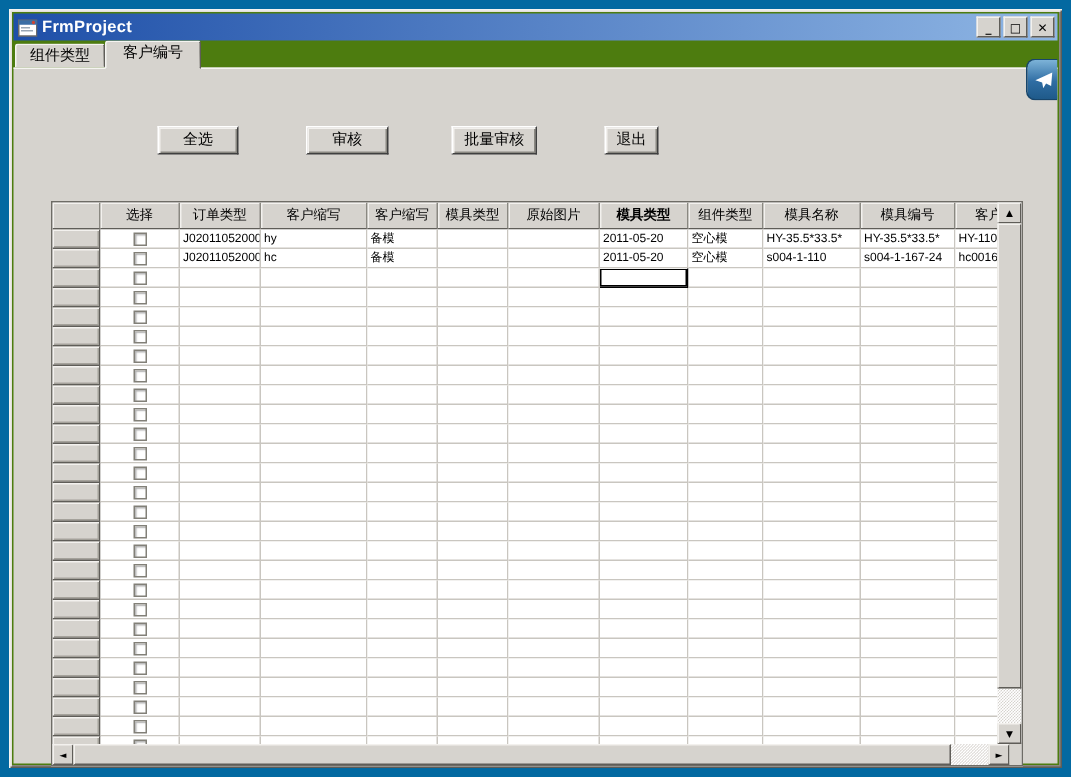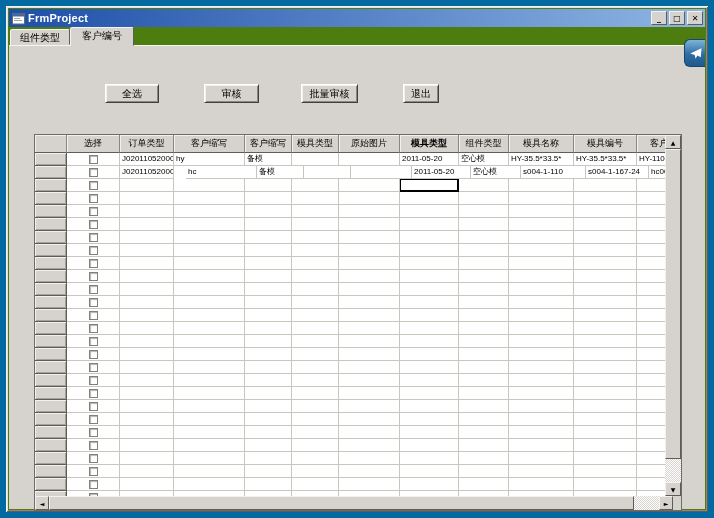--- a/index.html
+++ b/index.html
@@ -190,21 +190,21 @@
             <div class="cell" style="width: 65px;">HY-35.5*33.5*</div>
             <div class="cell" style="width: 63px;">HY-35.5*33.5*</div>
             <div class="cell" style="width: 63px;">HY-11041602</div>
           </div>
           <div class="grow">
             <div class="rowhead"></div>
             <div class="cell center" style="width: 53px;">
               <span class="checkbox"></span>
             </div>
             <div class="cell" style="width: 54px;">J020110520002</div>
-            <div class="cell" style="width: 71px; margin-left: 12px;">hc</div>
+            <div class="cell" style="width: 71px;">hc</div>
             <div class="cell" style="width: 47px;">备模</div>
             <div class="cell" style="width: 47px;"></div>
             <div class="cell" style="width: 61px;"></div>
             <div class="cell" style="width: 59px;">2011-05-20</div>
             <div class="cell" style="width: 50px;">空心模</div>
             <div class="cell" style="width: 65px;">s004-1-110</div>
             <div class="cell" style="width: 63px;">s004-1-167-24</div>
             <div class="cell" style="width: 63px;">hc00169</div>
           </div>
           <div class="grow">

